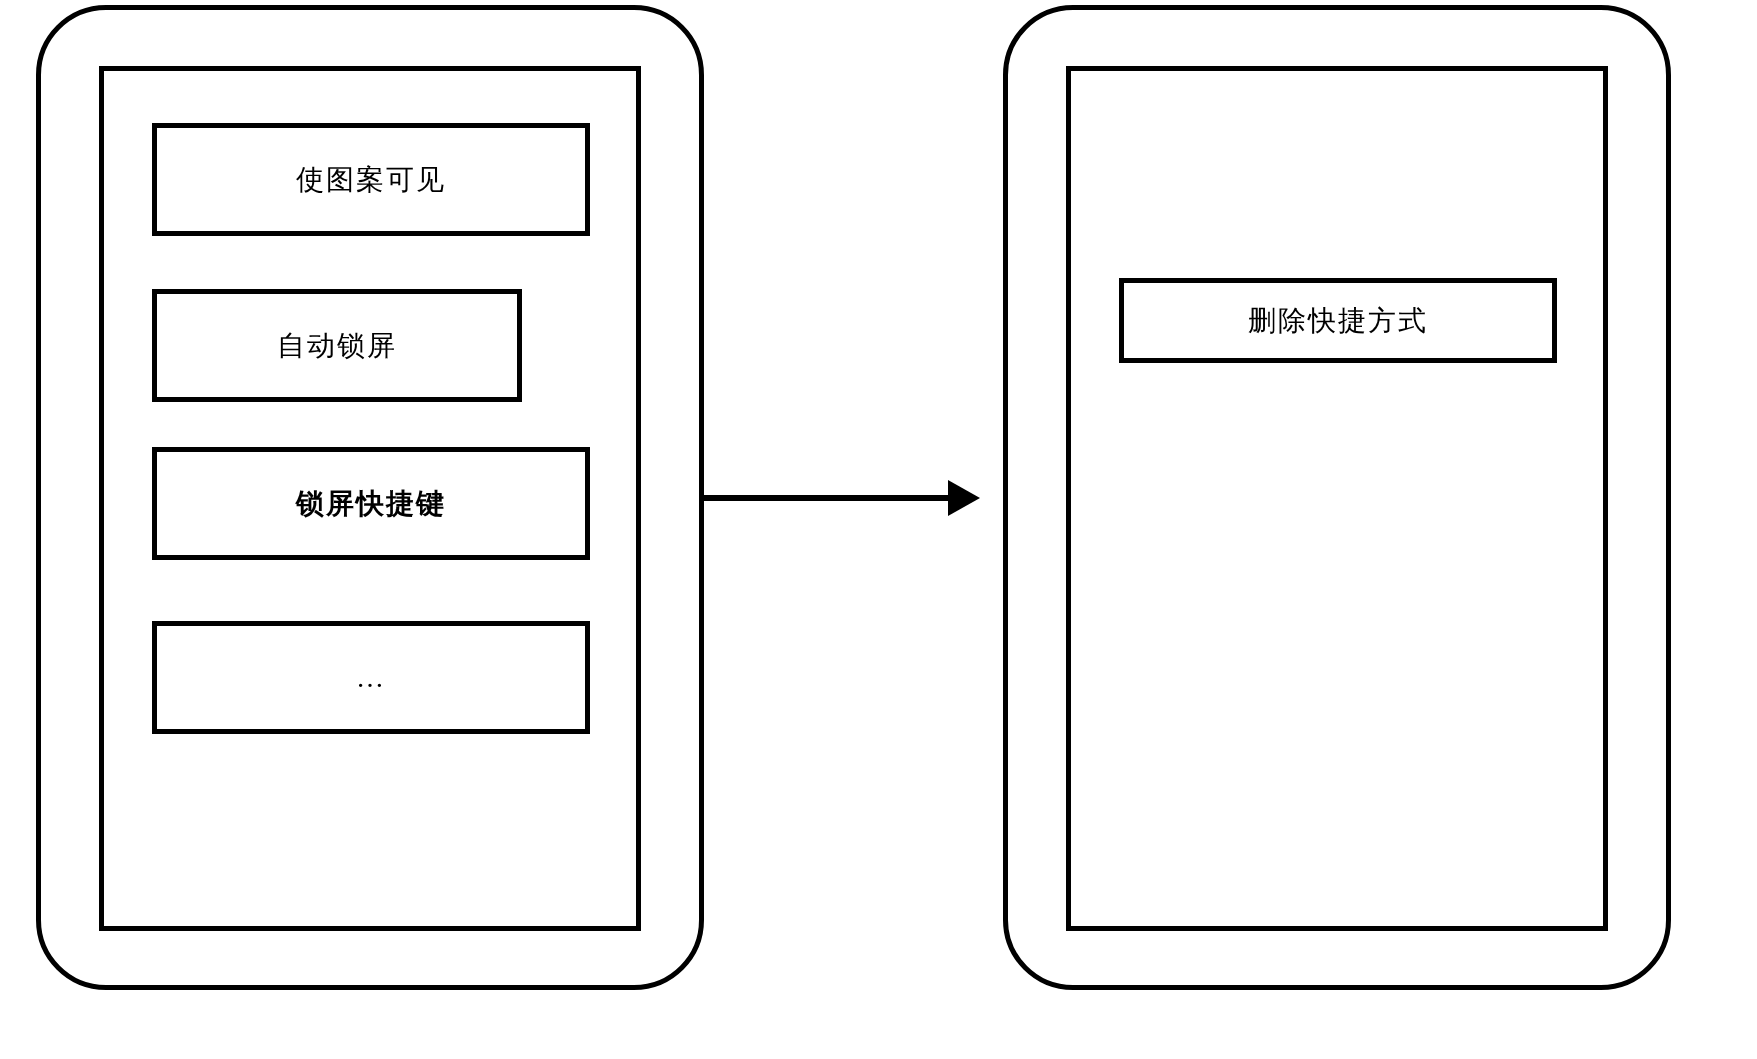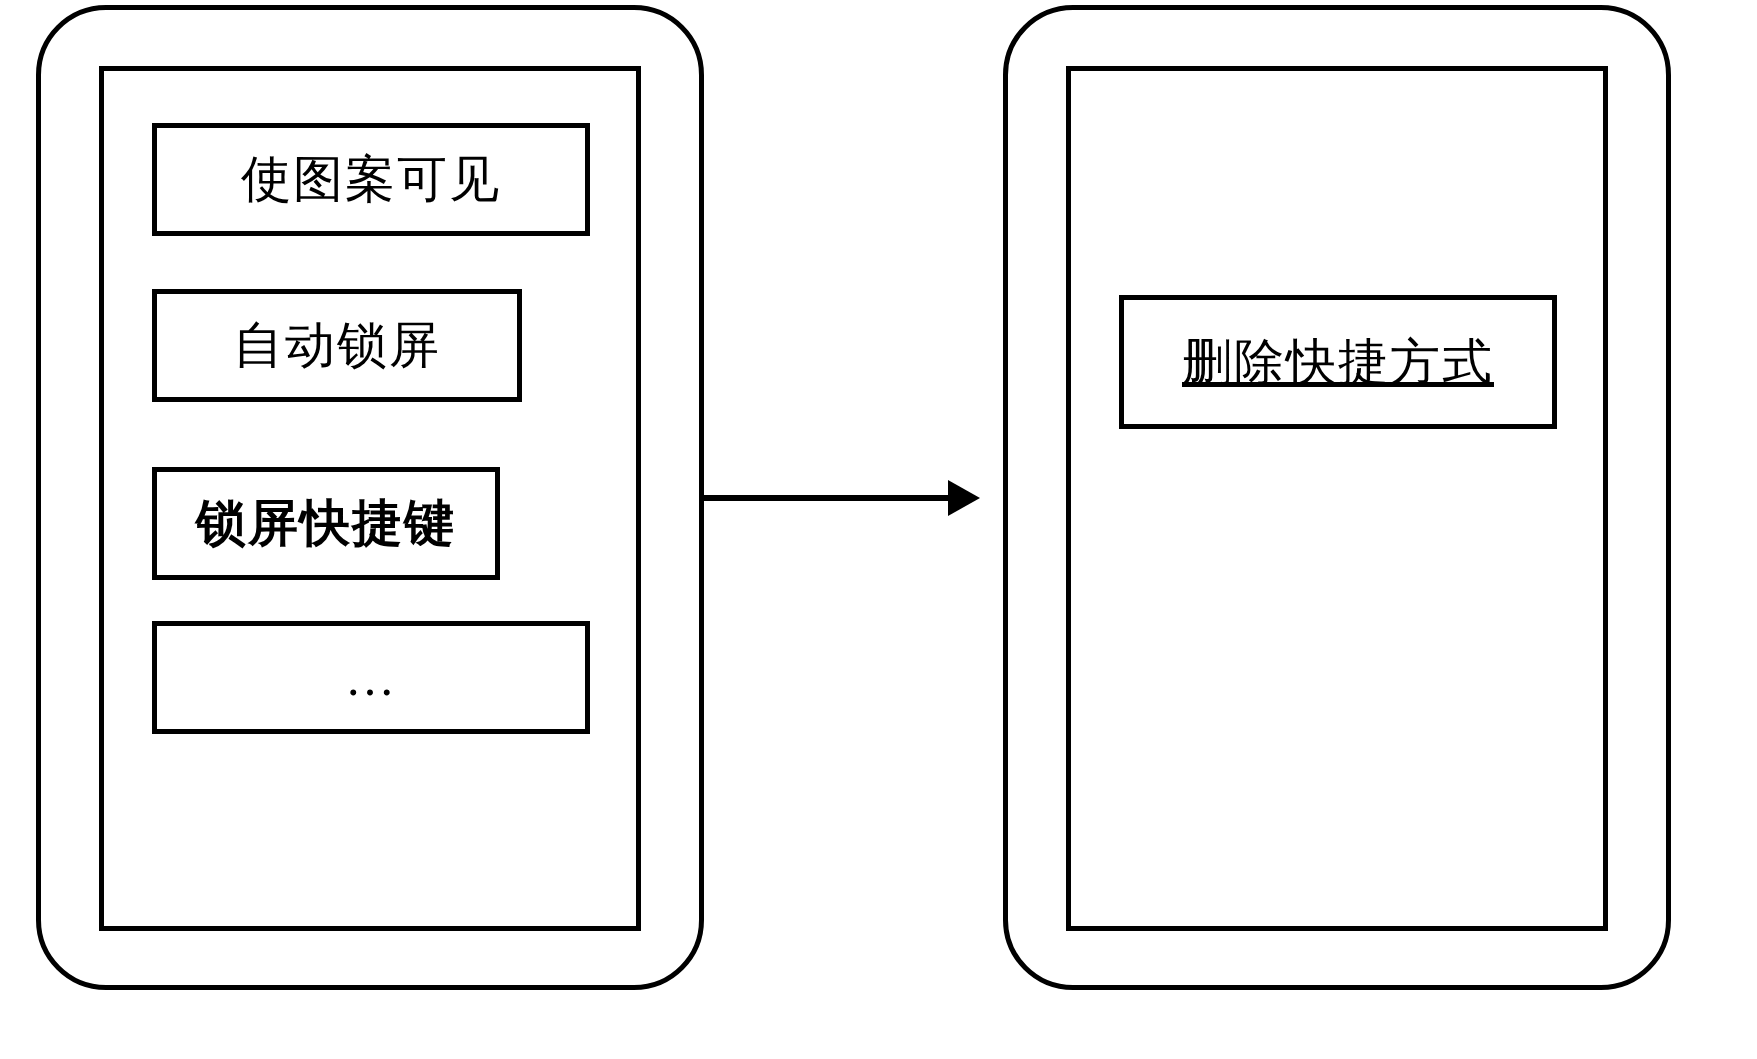--- a/index.html
+++ b/index.html
@@ -29,21 +29,21 @@
     box-sizing: border-box;
     background: #fff;
   }
   .option {
     position: absolute;
     border: 5px solid #000;
     box-sizing: border-box;
     display: flex;
     align-items: center;
     justify-content: center;
-    font-size: 50px;
+    font-size: 28px;
     letter-spacing: 2px;
     background: #fff;
   }
   .option.bold {
     font-weight: 700;
   }
   .arrow-line {
     position: absolute;
     background: #000;
   }
@@ -60,30 +60,30 @@
 
   <div class="device" style="left:36px; top:5px; width:668px; height:985px;"></div>
   <div class="screen" style="left:99px; top:66px; width:542px; height:865px;"></div>
 
   <div class="option" style="left:152px; top:123px; width:438px; height:113px;">
     <span>使图案可见</span>
   </div>
   <div class="option" style="left:152px; top:289px; width:370px; height:113px;">
     <span>自动锁屏</span>
   </div>
-  <div class="option bold" style="left:152px; top:467px; width:348px; height:113px;">
+  <div class="option bold" style="left:152px; top:447px; width:438px; height:113px;">
     <span>锁屏快捷键</span>
   </div>
   <div class="option" style="left:152px; top:621px; width:438px; height:113px;">
     <span>…</span>
   </div>
 
   <div class="arrow-line" style="left:704px; top:495px; width:250px; height:6px;"></div>
   <div class="arrow-head" style="left:948px; top:480px; border-top:18px solid transparent; border-bottom:18px solid transparent; border-left:32px solid #000;"></div>
 
   <div class="device" style="left:1003px; top:5px; width:668px; height:985px;"></div>
   <div class="screen" style="left:1066px; top:66px; width:542px; height:865px;"></div>
 
-  <div class="option" style="left:1119px; top:295px; width:438px; height:134px;text-decoration:underline;">
+  <div class="option" style="left:1119px; top:278px; width:438px; height:85px;">
     <span>删除快捷方式</span>
   </div>
 
 </div>
 
 </body></html>

